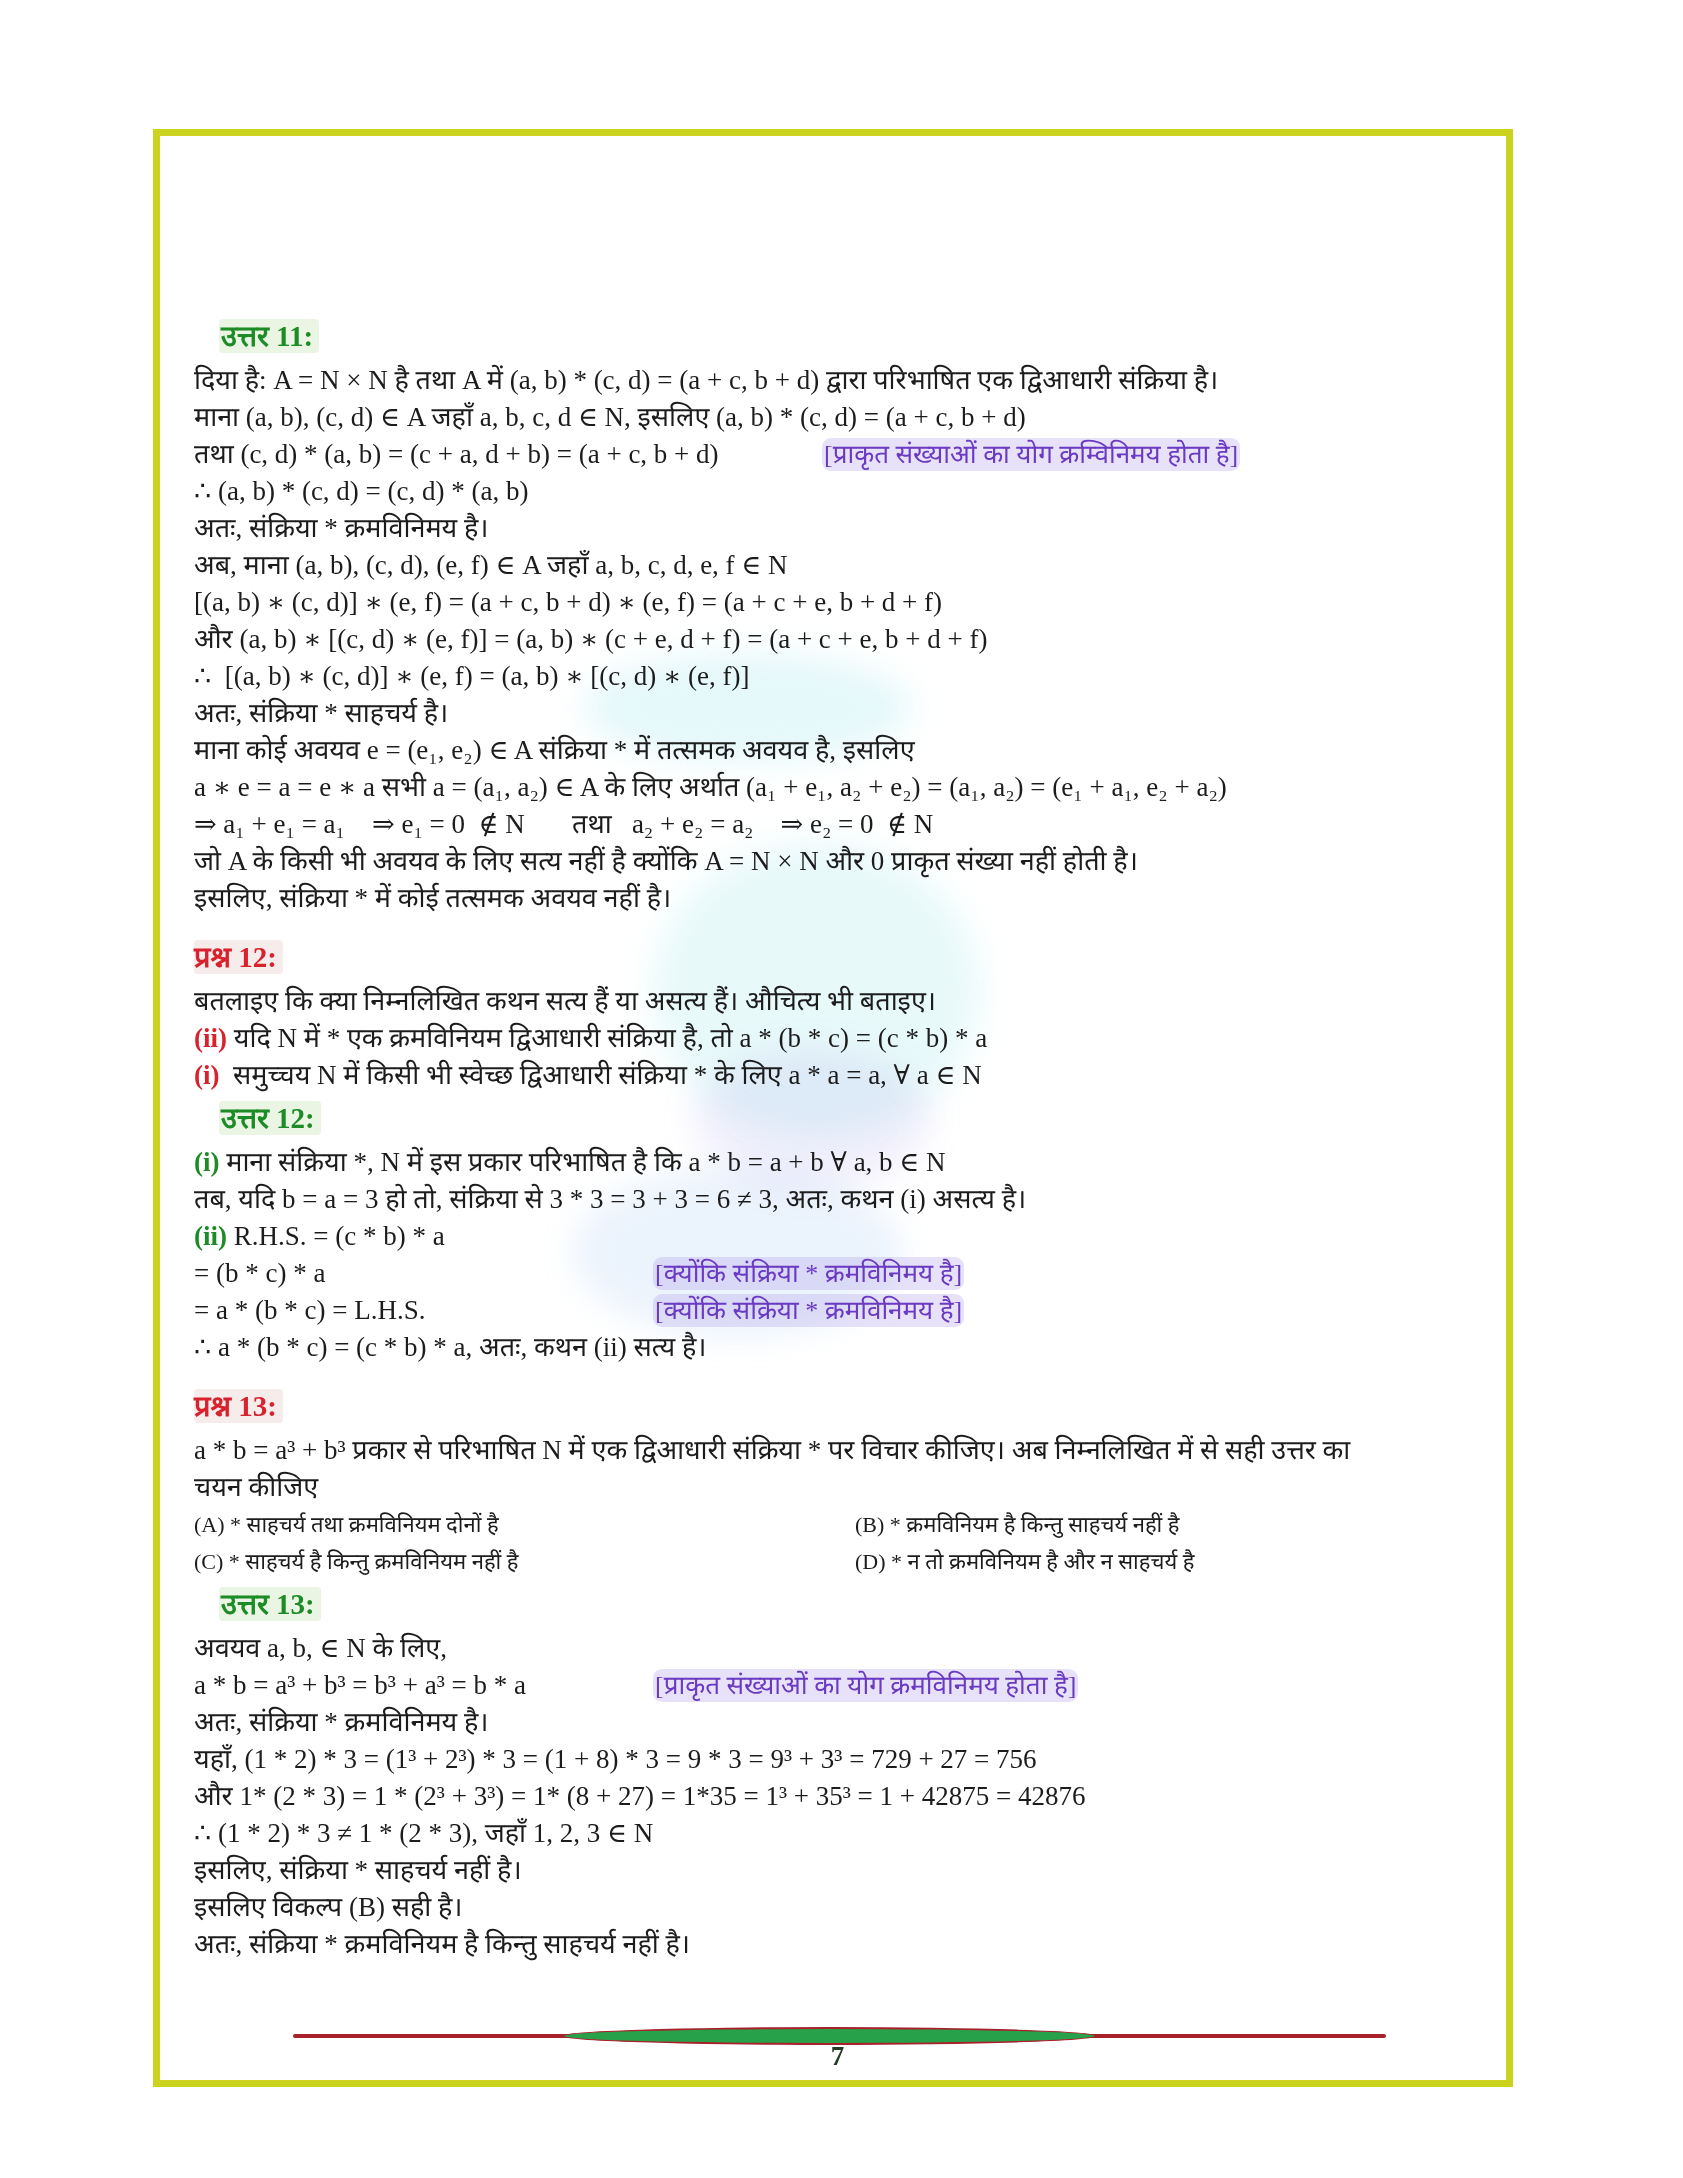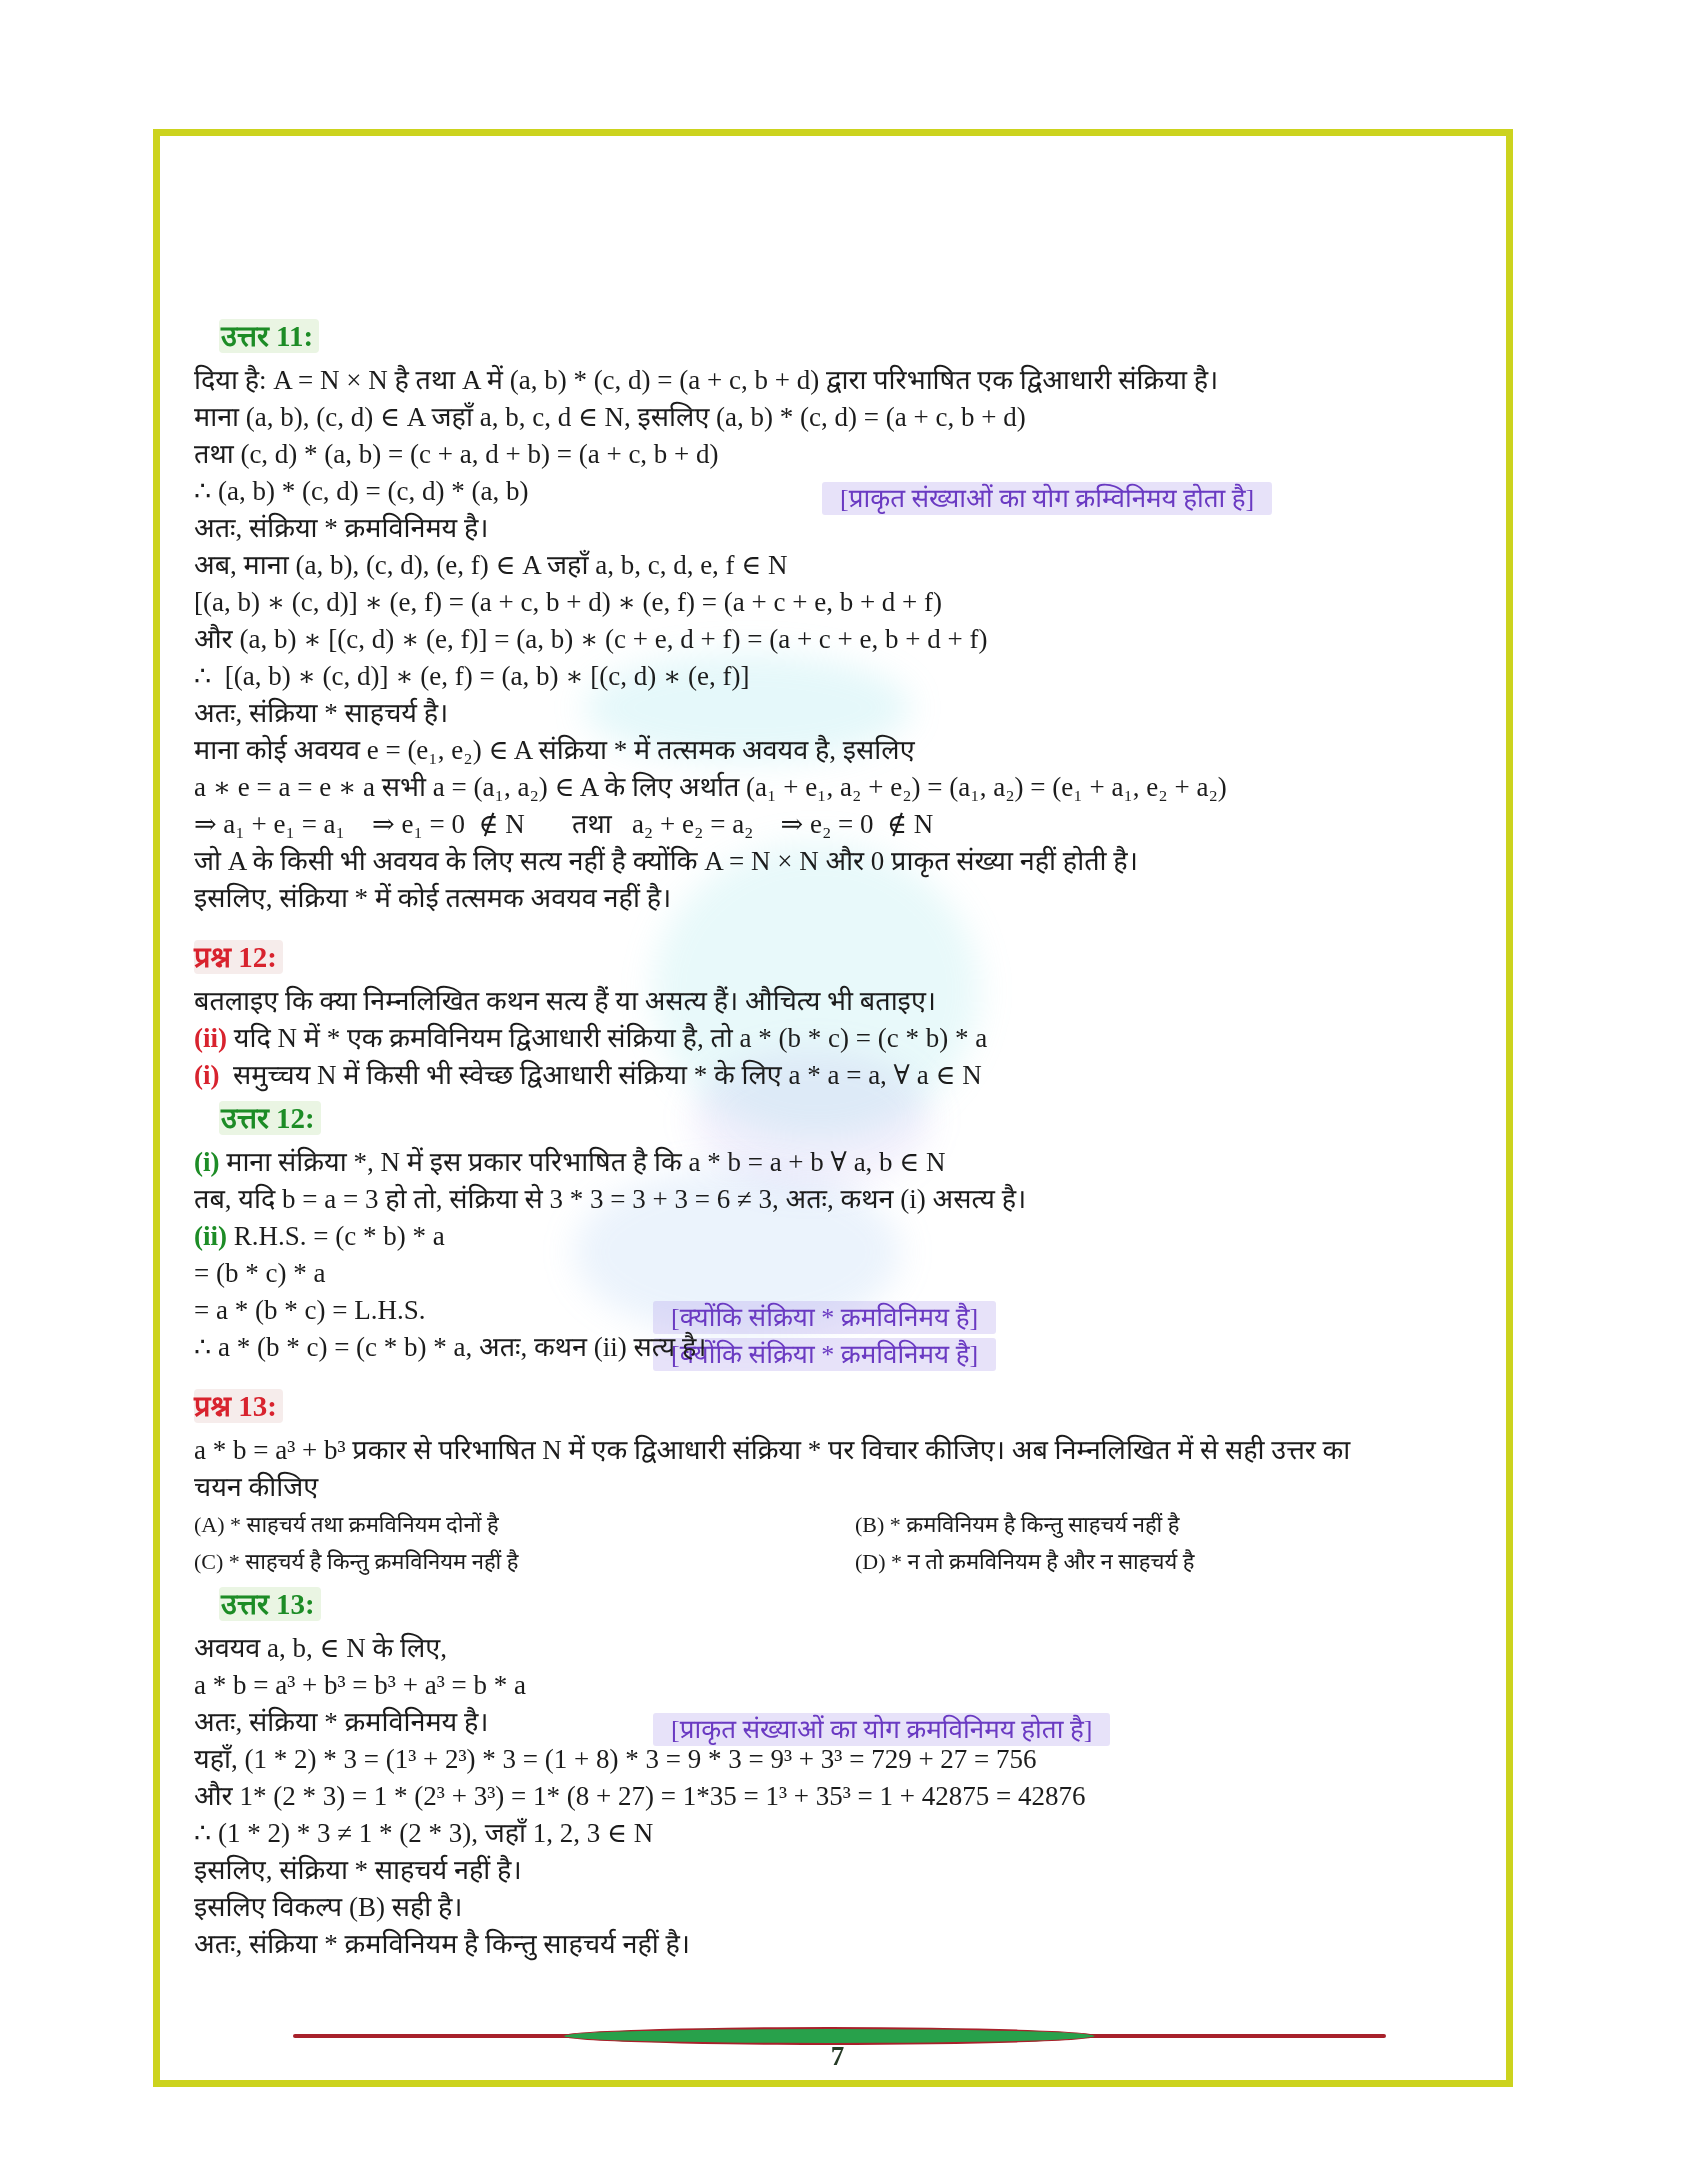--- a/index.html
+++ b/index.html
@@ -18,21 +18,21 @@
     border:7px solid var(--frame);background:transparent;}
 
   .content{position:absolute;left:194px;top:312px;width:1287px;}
 
   .line{position:relative;font-size:27px;line-height:37px;white-space:pre-wrap;}
   .line .n{color:var(--ink);}
   .line .red{color:var(--red);font-weight:bold;}
   .line .green{color:var(--green);font-weight:bold;}
 
   .tag{position:absolute;top:2px;font-size:26px;line-height:33px;color:var(--purple);
-    background:rgba(176,160,235,0.30);border-radius:3px;padding:0 18px;white-space:nowrap;margin-top:44px;}
+    background:rgba(176,160,235,0.30);border-radius:9px;padding:0 2px;white-space:nowrap;}
   .tag.far{left:628px;}
   .tag.mid{left:459px;}
 
   .hline{font-size:29px;line-height:40px;font-weight:bold;}
   .hline.q{color:var(--red);margin-top:2px;margin-bottom:6px;}
   .hline.a{color:var(--green);margin-left:25px;margin-bottom:6px;margin-top:4px;}
   .hline.q .hl{background:#f6eceb;border-radius:4px;padding:1px 6px 1px 0;margin-top:48px;}
   .hline.a .hl{background:#eaf5e3;border-radius:4px;padding:1px 6px 1px 2px;}
 
   .cols{display:grid;grid-template-columns:661px 1fr;font-size:22px;line-height:37px;white-space:pre-wrap;}

